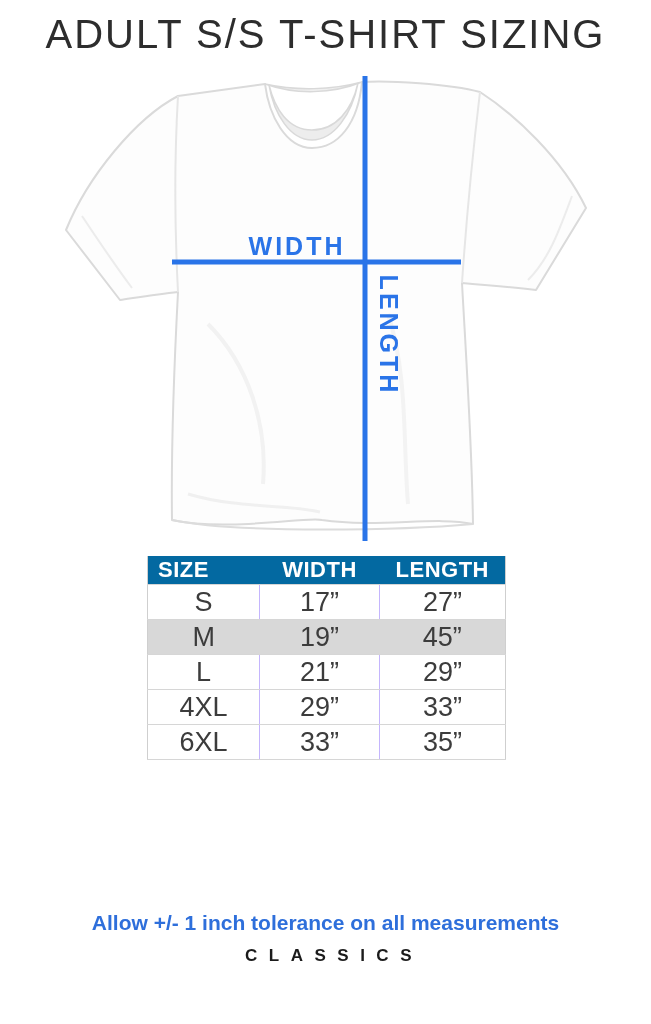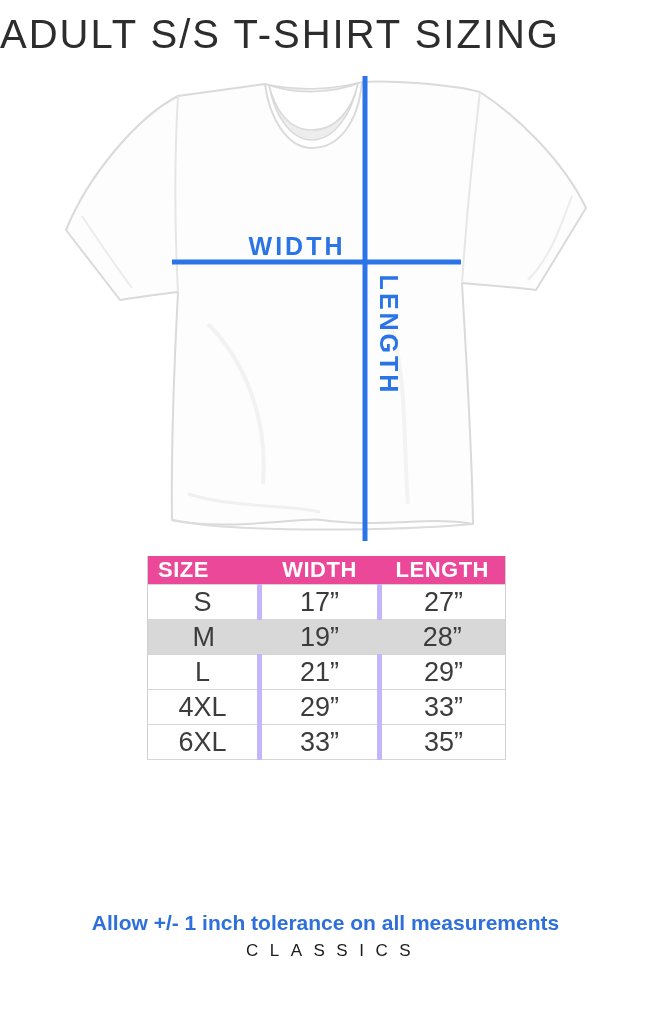--- a/index.html
+++ b/index.html
@@ -3,58 +3,58 @@
 <meta charset="utf-8">
 <style>
   html,body { margin:0; padding:0; background:#ffffff; }
   .canvas {
     position:relative; width:651px; height:1024px; margin:0 auto;
     background:#ffffff; overflow:hidden;
     font-family:"Liberation Sans", sans-serif;
   }
   .title {
     position:absolute; top:12px; left:0; right:0;
-    text-align:left; font-size:40px; font-weight:300;
+    text-align:center; font-size:40px; font-weight:300;
     letter-spacing:2px; color:#2d2d2d; white-space:nowrap;
   }
   .figure { position:absolute; left:58px; top:64px; width:534px; height:486px; }
   .figure svg { display:block; width:534px; height:486px; }
 
   .sizing-table {
     position:absolute; left:147px; top:556px; width:358px;
     border-collapse:collapse; table-layout:fixed;
     border:1px solid #cfcfcf; border-top:none;
   }
   .sizing-table thead th {
-    background:#ec4899; color:#ffffff; height:28px; padding:0;
+    background:#0369a1; color:#ffffff; height:28px; padding:0;
     font-size:22px; font-weight:bold; letter-spacing:0.5px; text-align:center;
   }
   .sizing-table thead th.col-size { text-align:left; padding-left:10px; }
   .sizing-table tbody td {
     height:34px; padding:0; text-align:center;
     font-size:27px; font-weight:300; color:#3c3c3c; line-height:34px;
   }
   .sizing-table tbody tr.plain td {
     background:#ffffff;
     border-top:1px solid #d6d6d6; border-bottom:1px solid #d6d6d6;
   }
-  .sizing-table tbody tr.plain td + td { border-left:5px solid #c4b5fd; }
+  .sizing-table tbody tr.plain td + td { border-left:1px solid #c4b5fd; }
   .sizing-table tbody tr.stripe td { background:#d8d8d8; }
 
   .note {
     position:absolute; top:911px; left:0; right:0;
     text-align:center; font-size:21px; font-weight:bold; color:#2e6fdb;
   }
   .logo { position:absolute; top:942px; left:0; right:0; text-align:center; }
   .logo-line1 {
     font-size:31px; font-weight:800; letter-spacing:1px;
     color:#141414; line-height:1;
   }
   .logo-line2 {
-    font-size:17px; font-weight:400;
+    margin-top:5px; font-size:17px; font-weight:700;
     letter-spacing:11.5px; padding-left:17px; color:#1b1b1b; line-height:1;
   }
 </style>
 </head>
 <body>
 
 <div class="canvas">
 
   <div class="title">ADULT S/S T-SHIRT SIZING</div>
 
@@ -114,21 +114,21 @@
     </thead>
     <tbody>
       <tr class="plain">
         <td>S</td>
         <td>17”</td>
         <td>27”</td>
       </tr>
       <tr class="stripe">
         <td>M</td>
         <td>19”</td>
-        <td>28”</td>
+        <td>45”</td>
       </tr>
       <tr class="plain">
         <td>L</td>
         <td>21”</td>
         <td>29”</td>
       </tr>
       <tr class="plain">
         <td>4XL</td>
         <td>29”</td>
         <td>33”</td>

